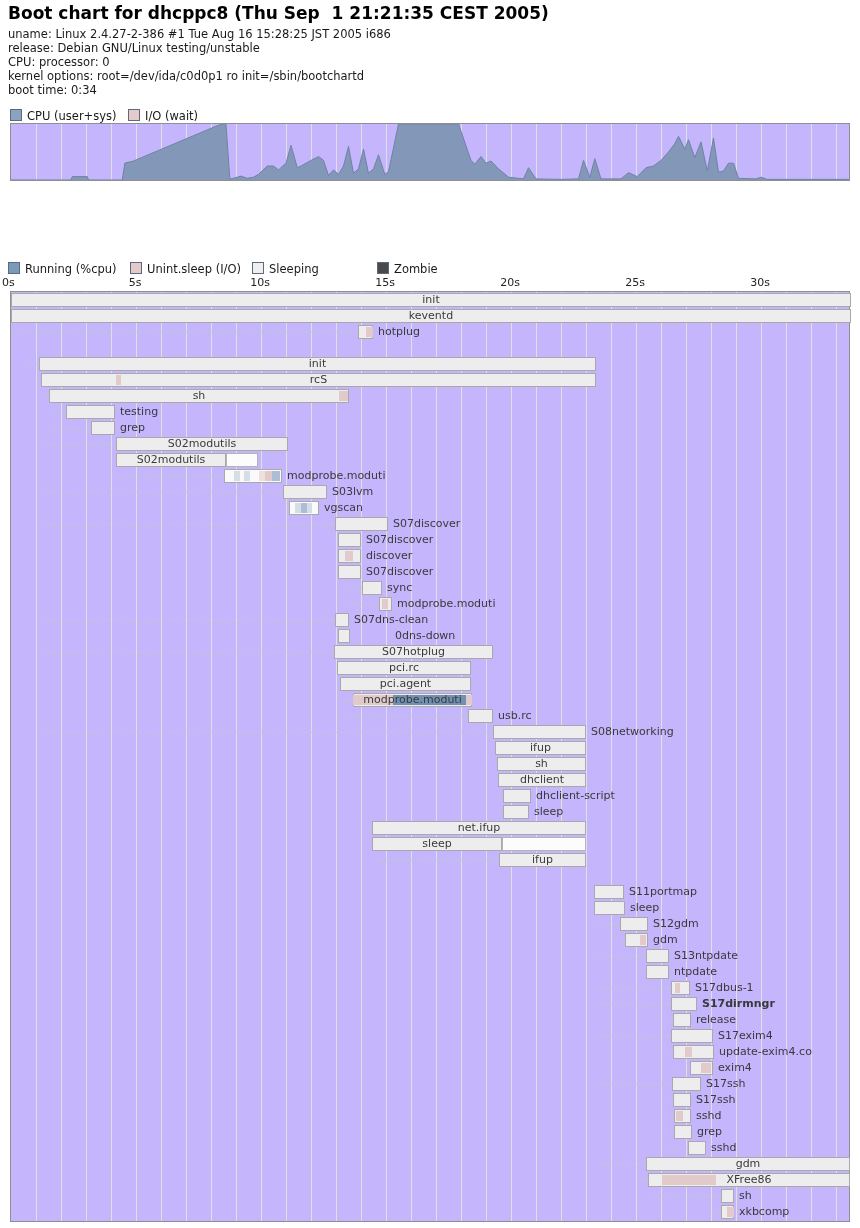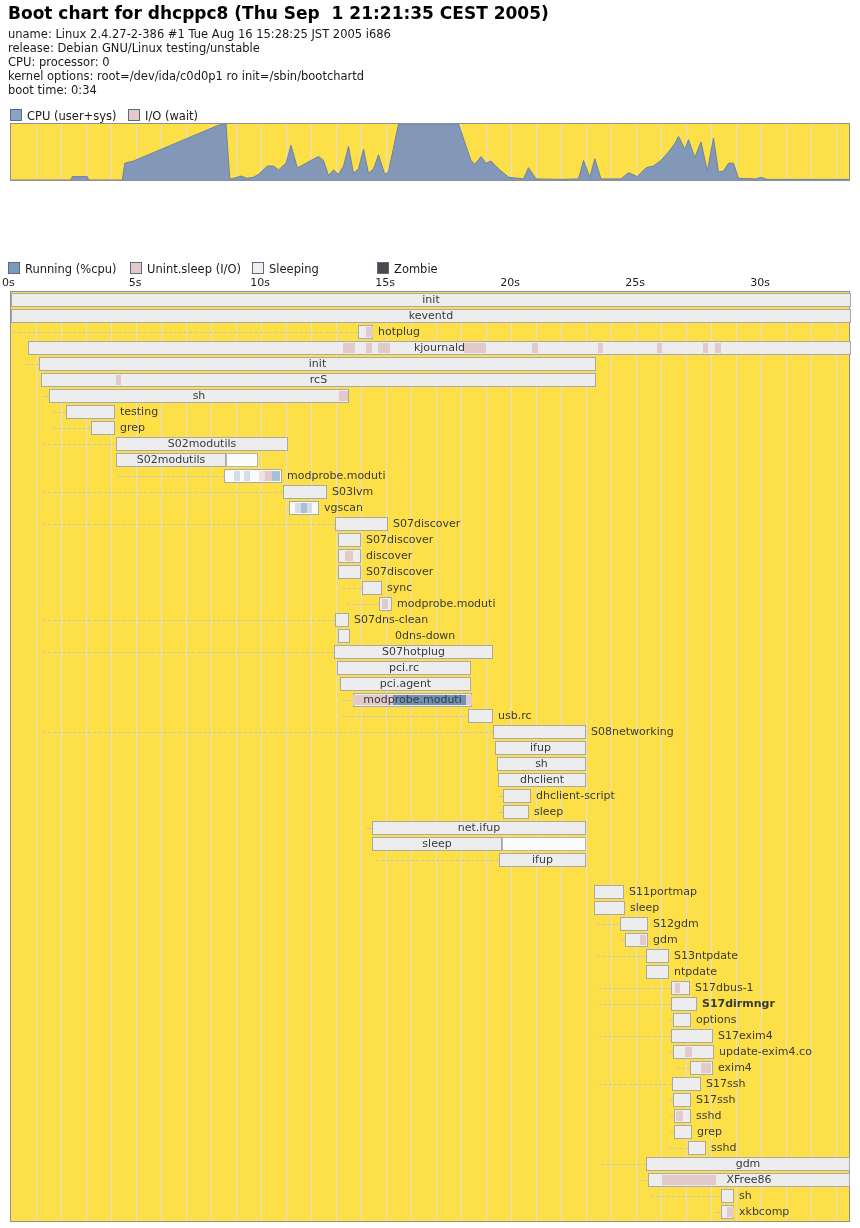--- a/index.html
+++ b/index.html
@@ -3,21 +3,21 @@
 <meta charset="utf-8">
 <style>
   html,body{margin:0;padding:0;background:#fff;}
   body{font-family:"DejaVu Sans","Liberation Sans",sans-serif;color:#222;}
   .page{position:relative;width:860px;height:1228px;background:#fff;overflow:hidden;}
   .title{position:absolute;left:8px;top:3px;font-size:17px;font-weight:bold;color:#000;white-space:pre;}
   .meta{position:absolute;left:8px;font-size:11.5px;color:#1a1a1a;white-space:pre;line-height:14px;}
   .legend{position:absolute;font-size:11.5px;color:#1a1a1a;}
   .legend .item{position:absolute;top:0;height:12px;white-space:nowrap;}
   .legend .sw{display:inline-block;width:10px;height:10px;vertical-align:-1px;margin-right:5px;border:1px solid #5a6a80;}
-  .chartbox{position:absolute;left:10px;width:838px;border:1px solid #8f8f8f;background:#fde047;}
+  .chartbox{position:absolute;left:10px;width:838px;border:1px solid #8f8f8f;background:#c4b5fd;}
   #cpu-chart{top:123px;height:56px;}
   #gantt{top:291px;height:929px;}
   .grid{position:absolute;top:0;bottom:0;width:1px;background:#e0e0e0;}
   #time-axis{position:absolute;left:10px;top:276px;width:840px;height:14px;font-size:11px;color:#222;}
   .tick{position:absolute;top:0;white-space:nowrap;}
   .prow{position:absolute;height:14px;}
   .pbar{position:absolute;top:0;height:12px;border:1px solid #a9a9a9;background:#ededed;}
   .pbar.whfill{background:#fafafa;}
   .seg{position:absolute;top:1px;height:10px;}
   .ext{position:absolute;top:0;height:12px;border:1px solid #b5b5b5;background:#fcfcfc;}
@@ -137,34 +137,20 @@
         <div class="pbar" style="left: 0px; width: 838px;"></div>
         <div class="plabel center" style="left: 0px; width: 840px;">keventd</div>
       </div>
       <div class="prow" style="left: 0px; top: 33px; width: 838px;">
         <div class="conn" style="left: 2px; width: 345px; top: 7px;"></div>
         <div class="pbar" style="left: 347px; width: 13px;">
           <div class="seg" style="left: 7px; width: 7px; background: rgb(226, 202, 202);"></div>
         </div>
         <div class="plabel" style="left: 367px;">hotplug</div>
       </div>
-      <div class="prow" style="left: 0px; top: 49px; width: 838px;">
-        <div class="pbar" style="left: 17px; width: 821px;">
-          <div class="seg" style="left: 314px; width: 12px; background: rgb(226, 202, 202);"></div>
-          <div class="seg" style="left: 337px; width: 6px; background: rgb(226, 202, 202);"></div>
-          <div class="seg" style="left: 349px; width: 12px; background: rgb(226, 202, 202);"></div>
-          <div class="seg" style="left: 435px; width: 22px; background: rgb(226, 202, 202);"></div>
-          <div class="seg" style="left: 503px; width: 6px; background: rgb(226, 202, 202);"></div>
-          <div class="seg" style="left: 569px; width: 5px; background: rgb(226, 202, 202);"></div>
-          <div class="seg" style="left: 628px; width: 5px; background: rgb(226, 202, 202);"></div>
-          <div class="seg" style="left: 674px; width: 5px; background: rgb(226, 202, 202);"></div>
-          <div class="seg" style="left: 686px; width: 6px; background: rgb(226, 202, 202);"></div>
-        </div>
-        <div class="plabel center" style="left: 17px; width: 823px;">kjournald</div>
-      </div>
       <div class="prow" style="left: 0px; top: 65px; width: 838px;">
         <div class="conn" style="left: 15px; width: 13px; top: 7px;"></div>
         <div class="pbar" style="left: 28px; width: 555px;"></div>
         <div class="plabel center" style="left: 28px; width: 557px;">init</div>
       </div>
       <div class="prow" style="left: 0px; top: 81px; width: 838px;">
         <div class="pbar" style="left: 30px; width: 553px;">
           <div class="seg" style="left: 74px; width: 5px; background: rgb(226, 202, 202);"></div>
         </div>
         <div class="plabel center" style="left: 30px; width: 555px;">rcS</div>
@@ -367,21 +353,21 @@
         <div class="plabel" style="left: 684px;">S17dbus-1</div>
       </div>
       <div class="prow" style="left: 0px; top: 705px; width: 838px;">
         <div class="conn" style="left: 588px; width: 72px; top: 7px;"></div>
         <div class="pbar" style="left: 660px; width: 24px;"></div>
         <div class="plabel" style="left: 691px; font-weight: bold;">S17dirmngr</div>
       </div>
       <div class="prow" style="left: 0px; top: 721px; width: 838px;">
         <div class="conn" style="left: 658px; width: 4px; top: 7px;"></div>
         <div class="pbar" style="left: 662px; width: 16px;"></div>
-        <div class="plabel" style="left: 685px;">options</div>
+        <div class="plabel" style="left: 685px;">release</div>
       </div>
       <div class="prow" style="left: 0px; top: 737px; width: 838px;">
         <div class="conn" style="left: 588px; width: 72px; top: 7px;"></div>
         <div class="pbar" style="left: 660px; width: 40px;"></div>
         <div class="plabel" style="left: 707px;">S17exim4</div>
       </div>
       <div class="prow" style="left: 0px; top: 753px; width: 838px;">
         <div class="conn" style="left: 658px; width: 4px; top: 7px;"></div>
         <div class="pbar" style="left: 662px; width: 39px;">
           <div class="seg" style="left: 11px; width: 7px; background: rgb(226, 202, 202);"></div>

